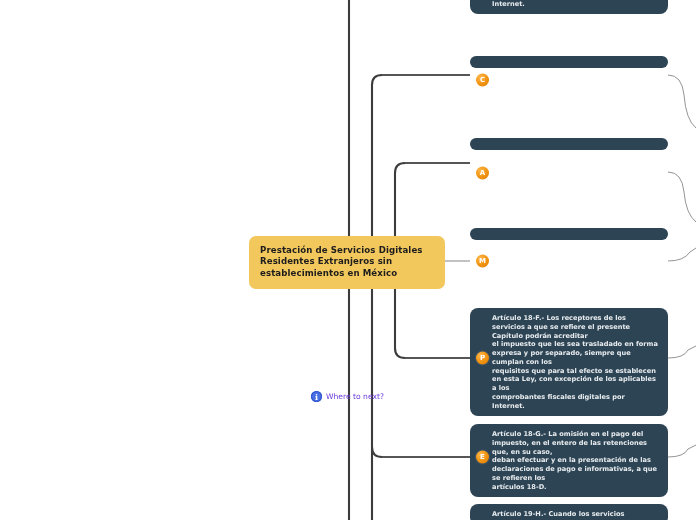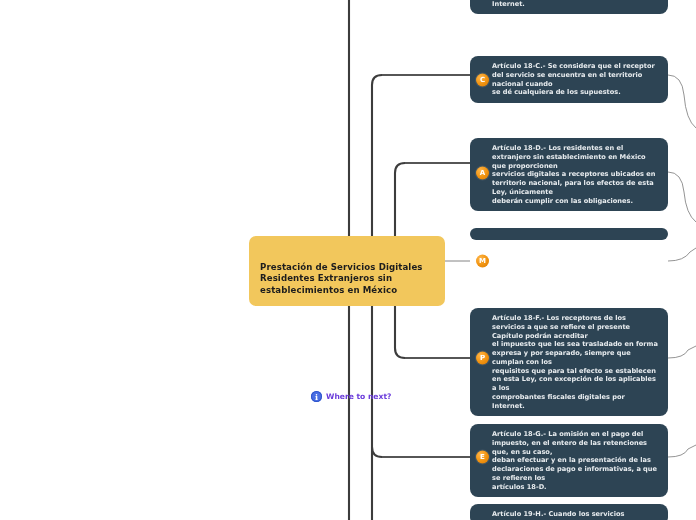--- a/index.html
+++ b/index.html
@@ -22,21 +22,21 @@
   }
 
   
   .root-node{
     position:absolute;
     left:249px;top:236px;
     width:196px;
     box-sizing:border-box;
     background:#f2c75c;
     border-radius:7px;
-    padding:26px 11px 10px 11px;
+    padding:9px 11px 10px 11px;
     color:#1d1d1d;
     font-size:8.6px;
     font-weight:bold;
     line-height:1.32;
     letter-spacing:.1px;
     z-index:4;
   }
 
   
   .next-chip{
@@ -51,21 +51,21 @@
     display:flex;align-items:center;justify-content:center;
     color:#fff;font-size:8px;font-weight:bold;
     font-family:"DejaVu Serif","Liberation Serif",serif;
     line-height:1;
     box-shadow:inset 0 0 0 1px #2f55cc;
     flex:none;
   }
   .next-chip .next-label{
     color:#6b3ddb;
     font-size:7.6px;
-    font-weight:bold;
+    font-weight:normal;
     white-space:nowrap;
   }
 
   
   .card{
     position:absolute;
     left:470px;
     width:198px;
     box-sizing:border-box;
     background:#2d4454;
@@ -137,34 +137,23 @@
   </div>
 
   <div id="cards">
       <div class="card" style="top: -24px;">
         <span class="body">proporcionen mediante aplicaciones o
 contenidos en formato digital a través de
 Internet.</span>
       </div>
       <div class="card" style="top: 56px;">
         <span class="badge" style="top: 24px;">C</span>
-        <span class="body">Artículo 18-C.- Se considera que el receptor
-del servicio se encuentra en el territorio
-nacional cuando
-se dé cualquiera de los supuestos.</span>
       </div>
       <div class="card" style="top: 138px;">
         <span class="badge" style="top: 35px;">A</span>
-        <span class="body">Artículo 18-D.- Los residentes en el
-extranjero sin establecimiento en México
-que proporcionen
-servicios digitales a receptores ubicados en
-territorio nacional, para los efectos de esta
-Ley, únicamente
-deberán cumplir con las obligaciones.</span>
       </div>
       <div class="card" style="top: 228px;">
         <span class="badge" style="top: 33px;">M</span>
       </div>
       <div class="card" style="top: 308px;">
         <span class="badge" style="top: 50px;">P</span>
         <span class="body">Artículo 18-F.- Los receptores de los
 servicios a que se refiere el presente
 Capítulo podrán acreditar
 el impuesto que les sea trasladado en forma

